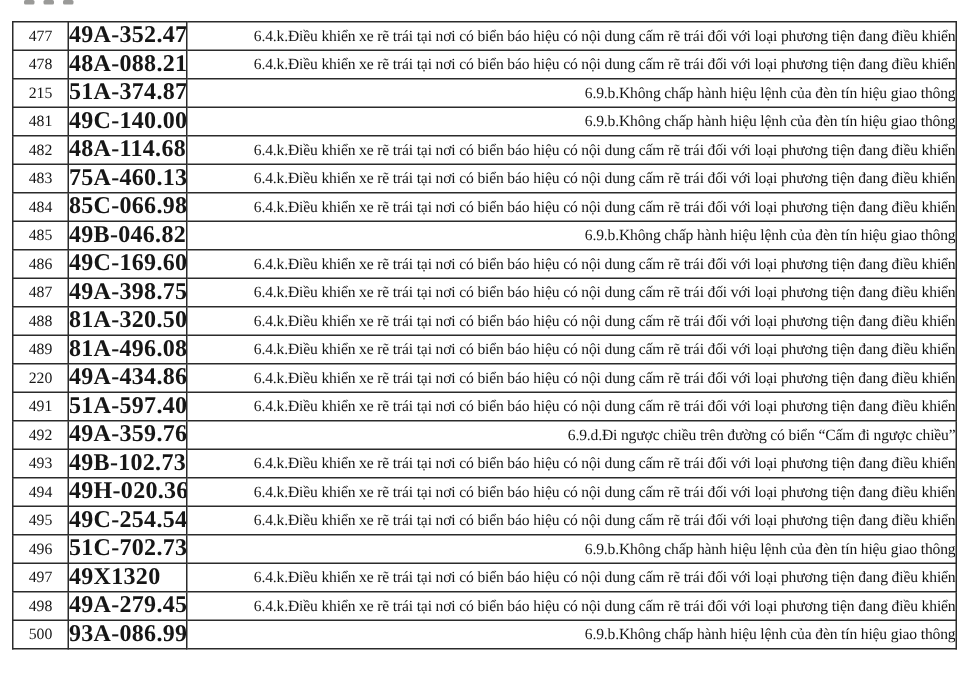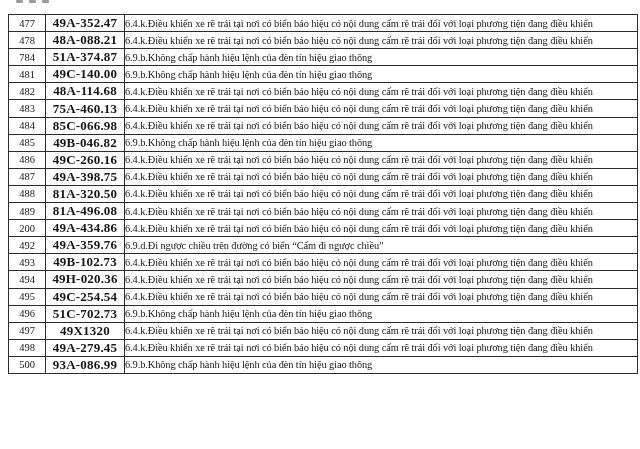--- a/index.html
+++ b/index.html
@@ -50,27 +50,27 @@
     white-space: nowrap;
     overflow: hidden;
   }
   td.cell-no {
     width: 37px;
     text-align: center;
     font-size: 10.5px;
   }
   td.cell-plate {
     width: 79px;
-    text-align: center;
+    text-align: left;
     font-weight: bold;
-    font-size: 13px;
+    font-size: 16px;
     letter-spacing: 0.2px;
   }
   td.cell-desc {
-    text-align: left;
+    text-align: right;
     font-size: 10.4px;
     padding-left: 2px;
     padding-right: 1px;
     letter-spacing: -0.1px;
     margin-top: 35px;
   }
 </style>
 </head>
 <body>
 
@@ -91,21 +91,21 @@
           <td class="cell-no">477</td>
           <td class="cell-plate">49A-352.47</td>
           <td class="cell-desc">6.4.k.Điều khiển xe rẽ trái tại nơi có biển báo hiệu có nội dung cấm rẽ trái đối với loại phương tiện đang điều khiển</td>
         </tr>
         <tr>
           <td class="cell-no">478</td>
           <td class="cell-plate">48A-088.21</td>
           <td class="cell-desc">6.4.k.Điều khiển xe rẽ trái tại nơi có biển báo hiệu có nội dung cấm rẽ trái đối với loại phương tiện đang điều khiển</td>
         </tr>
         <tr>
-          <td class="cell-no">784</td>
+          <td class="cell-no">215</td>
           <td class="cell-plate">51A-374.87</td>
           <td class="cell-desc">6.9.b.Không chấp hành hiệu lệnh của đèn tín hiệu giao thông</td>
         </tr>
         <tr>
           <td class="cell-no">481</td>
           <td class="cell-plate">49C-140.00</td>
           <td class="cell-desc">6.9.b.Không chấp hành hiệu lệnh của đèn tín hiệu giao thông</td>
         </tr>
         <tr>
           <td class="cell-no">482</td>
@@ -122,41 +122,46 @@
           <td class="cell-plate">85C-066.98</td>
           <td class="cell-desc">6.4.k.Điều khiển xe rẽ trái tại nơi có biển báo hiệu có nội dung cấm rẽ trái đối với loại phương tiện đang điều khiển</td>
         </tr>
         <tr>
           <td class="cell-no">485</td>
           <td class="cell-plate">49B-046.82</td>
           <td class="cell-desc">6.9.b.Không chấp hành hiệu lệnh của đèn tín hiệu giao thông</td>
         </tr>
         <tr>
           <td class="cell-no">486</td>
-          <td class="cell-plate">49C-260.16</td>
+          <td class="cell-plate">49C-169.60</td>
           <td class="cell-desc">6.4.k.Điều khiển xe rẽ trái tại nơi có biển báo hiệu có nội dung cấm rẽ trái đối với loại phương tiện đang điều khiển</td>
         </tr>
         <tr>
           <td class="cell-no">487</td>
           <td class="cell-plate">49A-398.75</td>
           <td class="cell-desc">6.4.k.Điều khiển xe rẽ trái tại nơi có biển báo hiệu có nội dung cấm rẽ trái đối với loại phương tiện đang điều khiển</td>
         </tr>
         <tr>
           <td class="cell-no">488</td>
           <td class="cell-plate">81A-320.50</td>
           <td class="cell-desc">6.4.k.Điều khiển xe rẽ trái tại nơi có biển báo hiệu có nội dung cấm rẽ trái đối với loại phương tiện đang điều khiển</td>
         </tr>
         <tr>
           <td class="cell-no">489</td>
           <td class="cell-plate">81A-496.08</td>
           <td class="cell-desc">6.4.k.Điều khiển xe rẽ trái tại nơi có biển báo hiệu có nội dung cấm rẽ trái đối với loại phương tiện đang điều khiển</td>
         </tr>
         <tr>
-          <td class="cell-no">200</td>
+          <td class="cell-no">220</td>
           <td class="cell-plate">49A-434.86</td>
+          <td class="cell-desc">6.4.k.Điều khiển xe rẽ trái tại nơi có biển báo hiệu có nội dung cấm rẽ trái đối với loại phương tiện đang điều khiển</td>
+        </tr>
+        <tr>
+          <td class="cell-no">491</td>
+          <td class="cell-plate">51A-597.40</td>
           <td class="cell-desc">6.4.k.Điều khiển xe rẽ trái tại nơi có biển báo hiệu có nội dung cấm rẽ trái đối với loại phương tiện đang điều khiển</td>
         </tr>
         <tr>
           <td class="cell-no">492</td>
           <td class="cell-plate">49A-359.76</td>
           <td class="cell-desc">6.9.d.Đi ngược chiều trên đường có biển “Cấm đi ngược chiều”</td>
         </tr>
         <tr>
           <td class="cell-no">493</td>
           <td class="cell-plate">49B-102.73</td>

